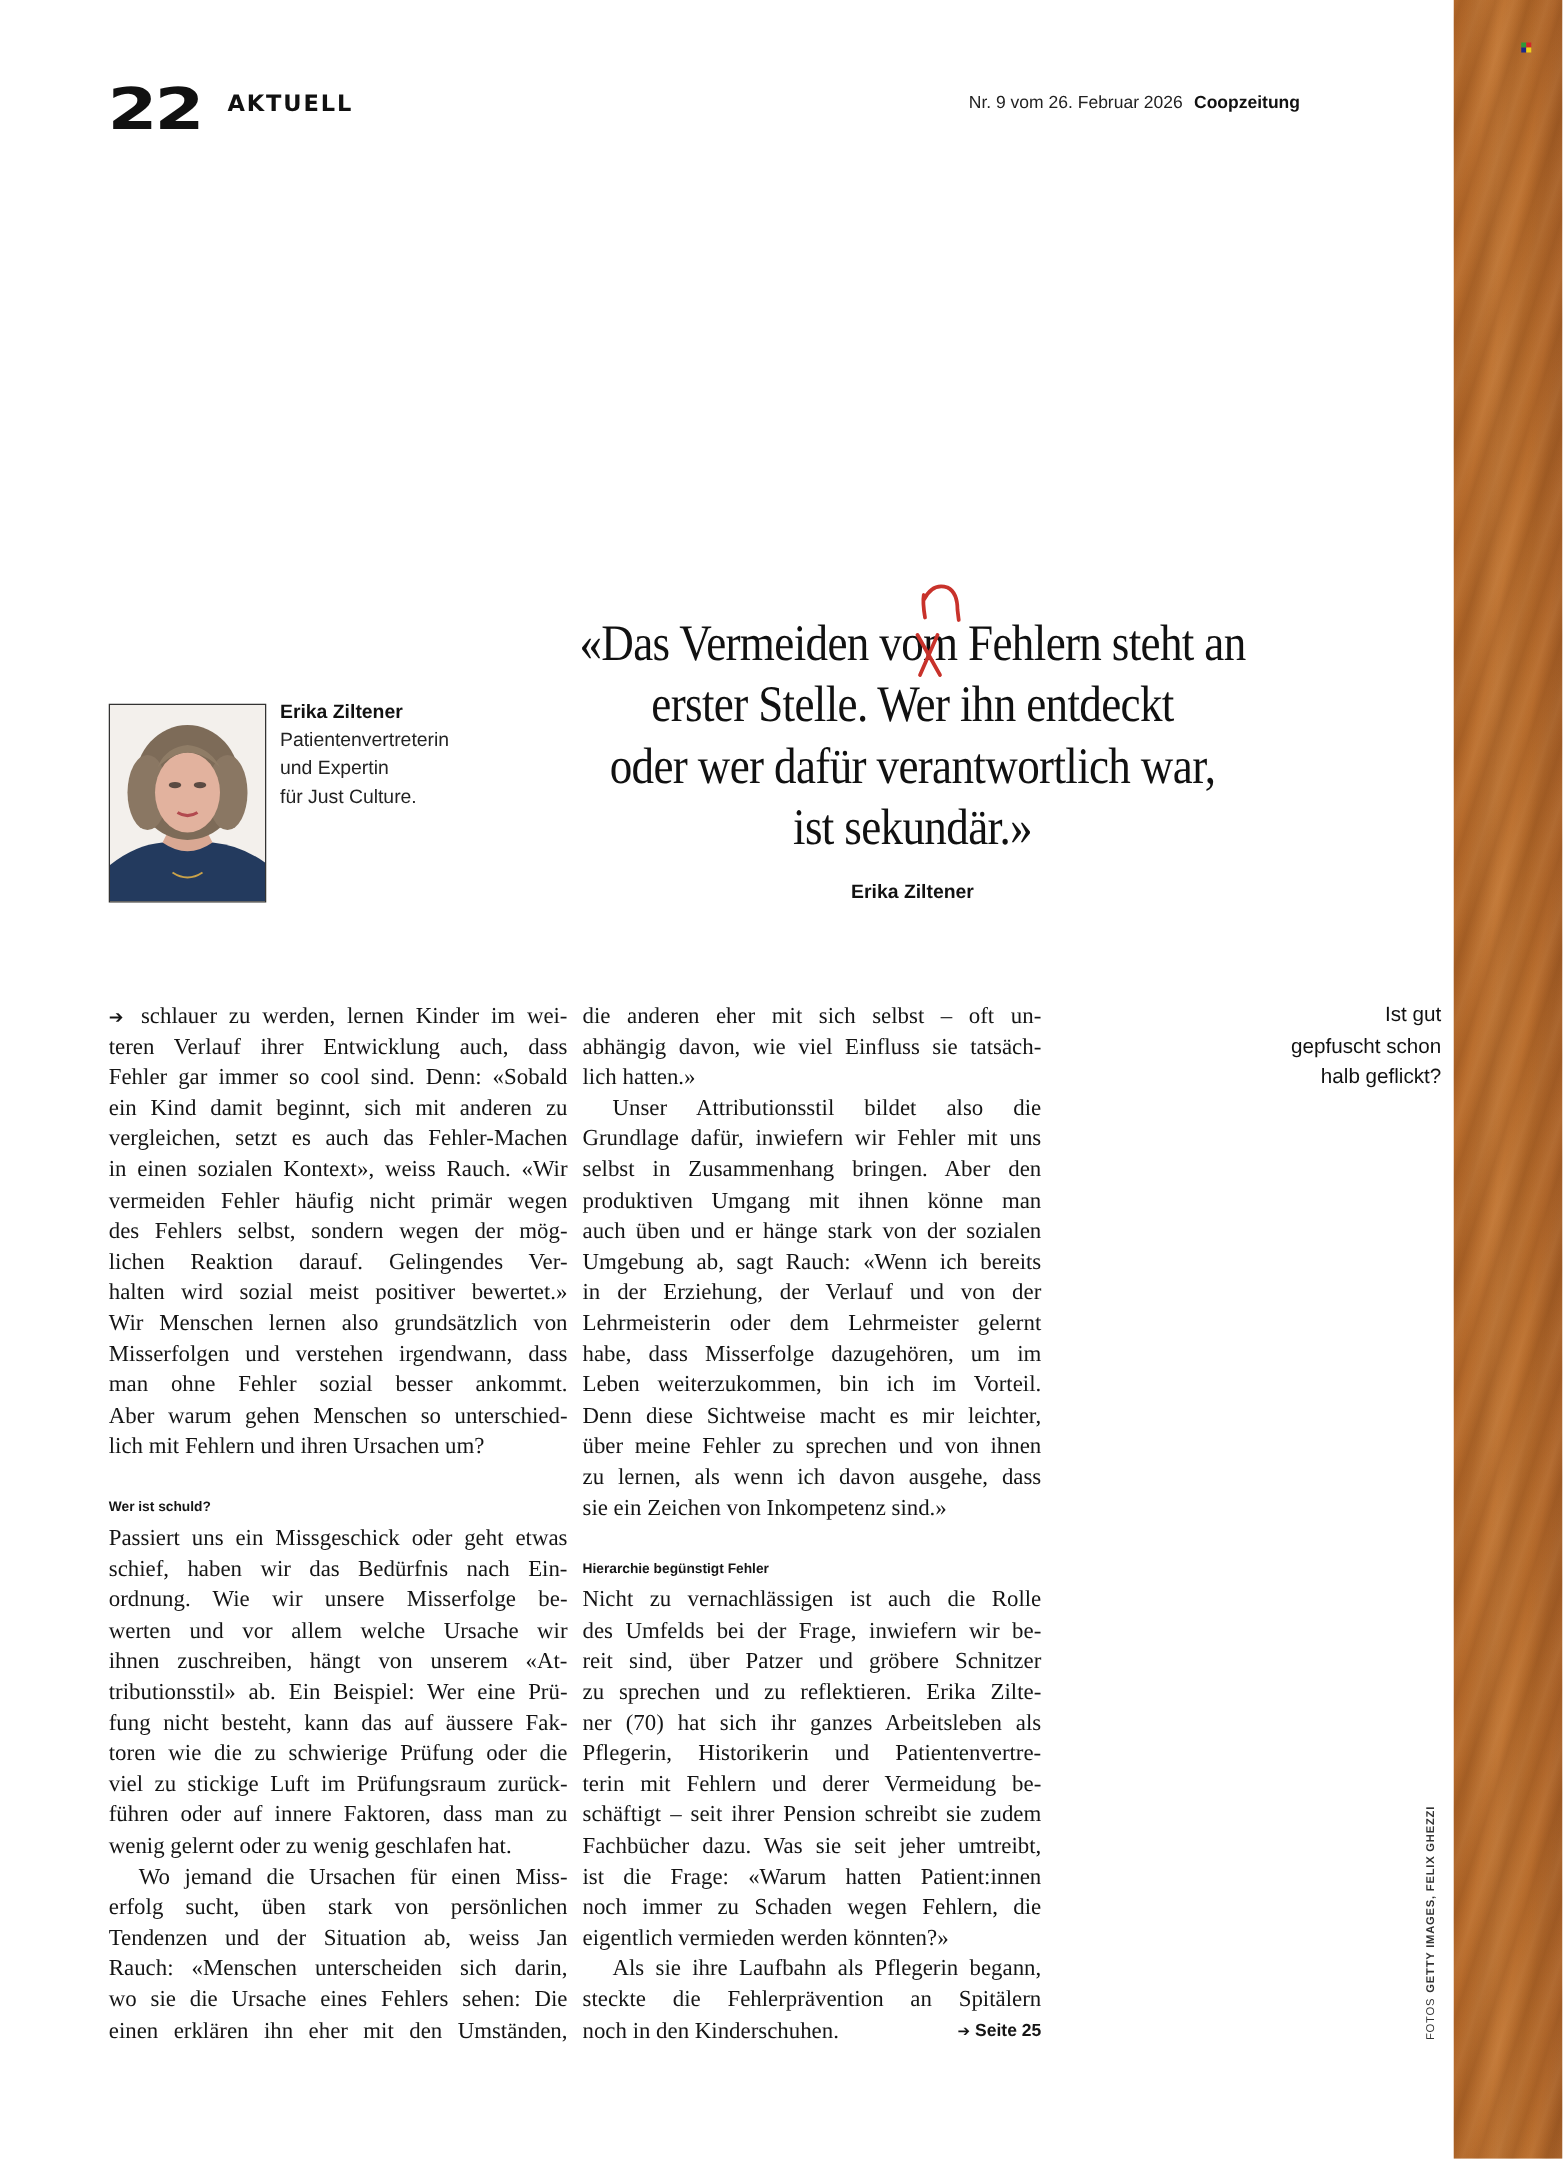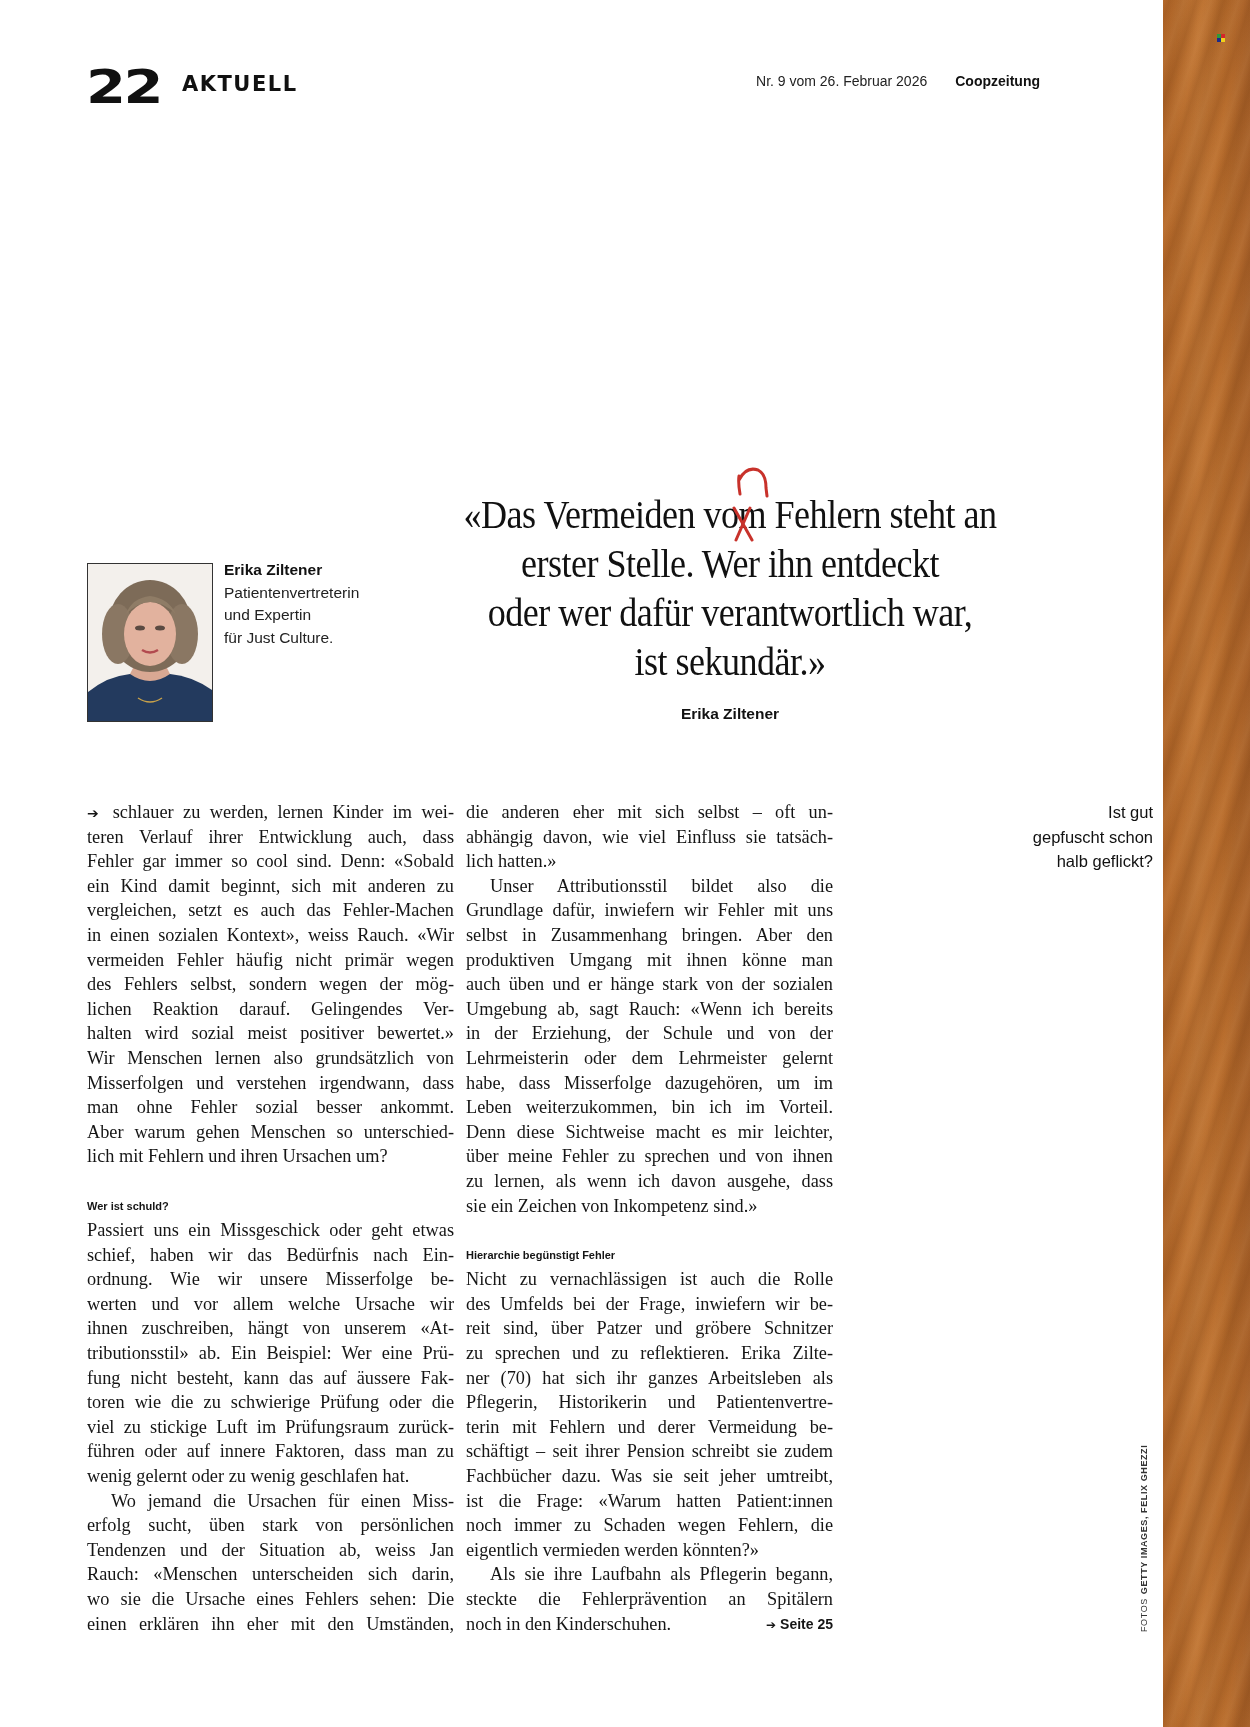--- a/index.html
+++ b/index.html
@@ -21,29 +21,29 @@
     }
     .wood-dot span { display: block; }
 
     .page-num {
       position: absolute; left: 86px; top: 64px;
       font-family: "DejaVu Sans", sans-serif; font-weight: 900; font-size: 46px;
       letter-spacing: -2px; line-height: 46px; transform: scaleX(1.25); transform-origin: left;
     }
     .section {
       position: absolute; left: 182px; top: 73px;
-      font-family: "DejaVu Sans", sans-serif; font-weight: bold; font-size: 21px;
+      font-family: "DejaVu Sans", sans-serif; font-weight: bold; font-size: 18px;
       letter-spacing: 1.5px; line-height: 22px;
     }
     .issue {
       position: absolute; right: 210px; top: 72px;
       font-family: "Liberation Sans", sans-serif; font-size: 14px; line-height: 18px; color: #222;
       white-space: nowrap;
     }
-    .issue b { font-weight: bold; margin-left: 28px; color: #111; }
+    .issue b { font-weight: bold; margin-left: 9px; color: #111; }
 
     .photo {
       position: absolute; left: 87px; top: 563px; width: 124px; height: 157px;
       border: 1px solid #333; background: #f4f1ee; overflow: hidden;
     }
     .bio {
       position: absolute; left: 224px; top: 559px; width: 170px;
       font-family: "Liberation Sans", sans-serif; font-size: 15.5px; line-height: 22.5px; color: #222;
     }
     .bio .name { font-weight: bold; color: #111; }
@@ -185,21 +185,21 @@
 <div class="col col-2">
   <span class="ln">die anderen eher mit sich selbst – oft un-</span>
   <span class="ln">abhängig davon, wie viel Einfluss sie tatsäch-</span>
   <span class="ln last">lich hatten.»</span>
   <span class="ln indent">Unser Attributionsstil bildet also die</span>
   <span class="ln">Grundlage dafür, inwiefern wir Fehler mit uns</span>
   <span class="ln">selbst in Zusammenhang bringen. Aber den</span>
   <span class="ln">produktiven Umgang mit ihnen könne man</span>
   <span class="ln">auch üben und er hänge stark von der sozialen</span>
   <span class="ln">Umgebung ab, sagt Rauch: «Wenn ich bereits</span>
-  <span class="ln">in der Erziehung, der Schule und von der</span>
+  <span class="ln">in der Erziehung, der Verlauf und von der</span>
   <span class="ln">Lehrmeisterin oder dem Lehrmeister gelernt</span>
   <span class="ln">habe, dass Misserfolge dazugehören, um im</span>
   <span class="ln">Leben weiterzukommen, bin ich im Vorteil.</span>
   <span class="ln">Denn diese Sichtweise macht es mir leichter,</span>
   <span class="ln">über meine Fehler zu sprechen und von ihnen</span>
   <span class="ln">zu lernen, als wenn ich davon ausgehe, dass</span>
   <span class="ln last">sie ein Zeichen von Inkompetenz sind.»</span>
   <span class="gap"></span>
   <span class="subhead">Hierarchie begünstigt Fehler</span>
   <span class="ln">Nicht zu vernachlässigen ist auch die Rolle</span>

